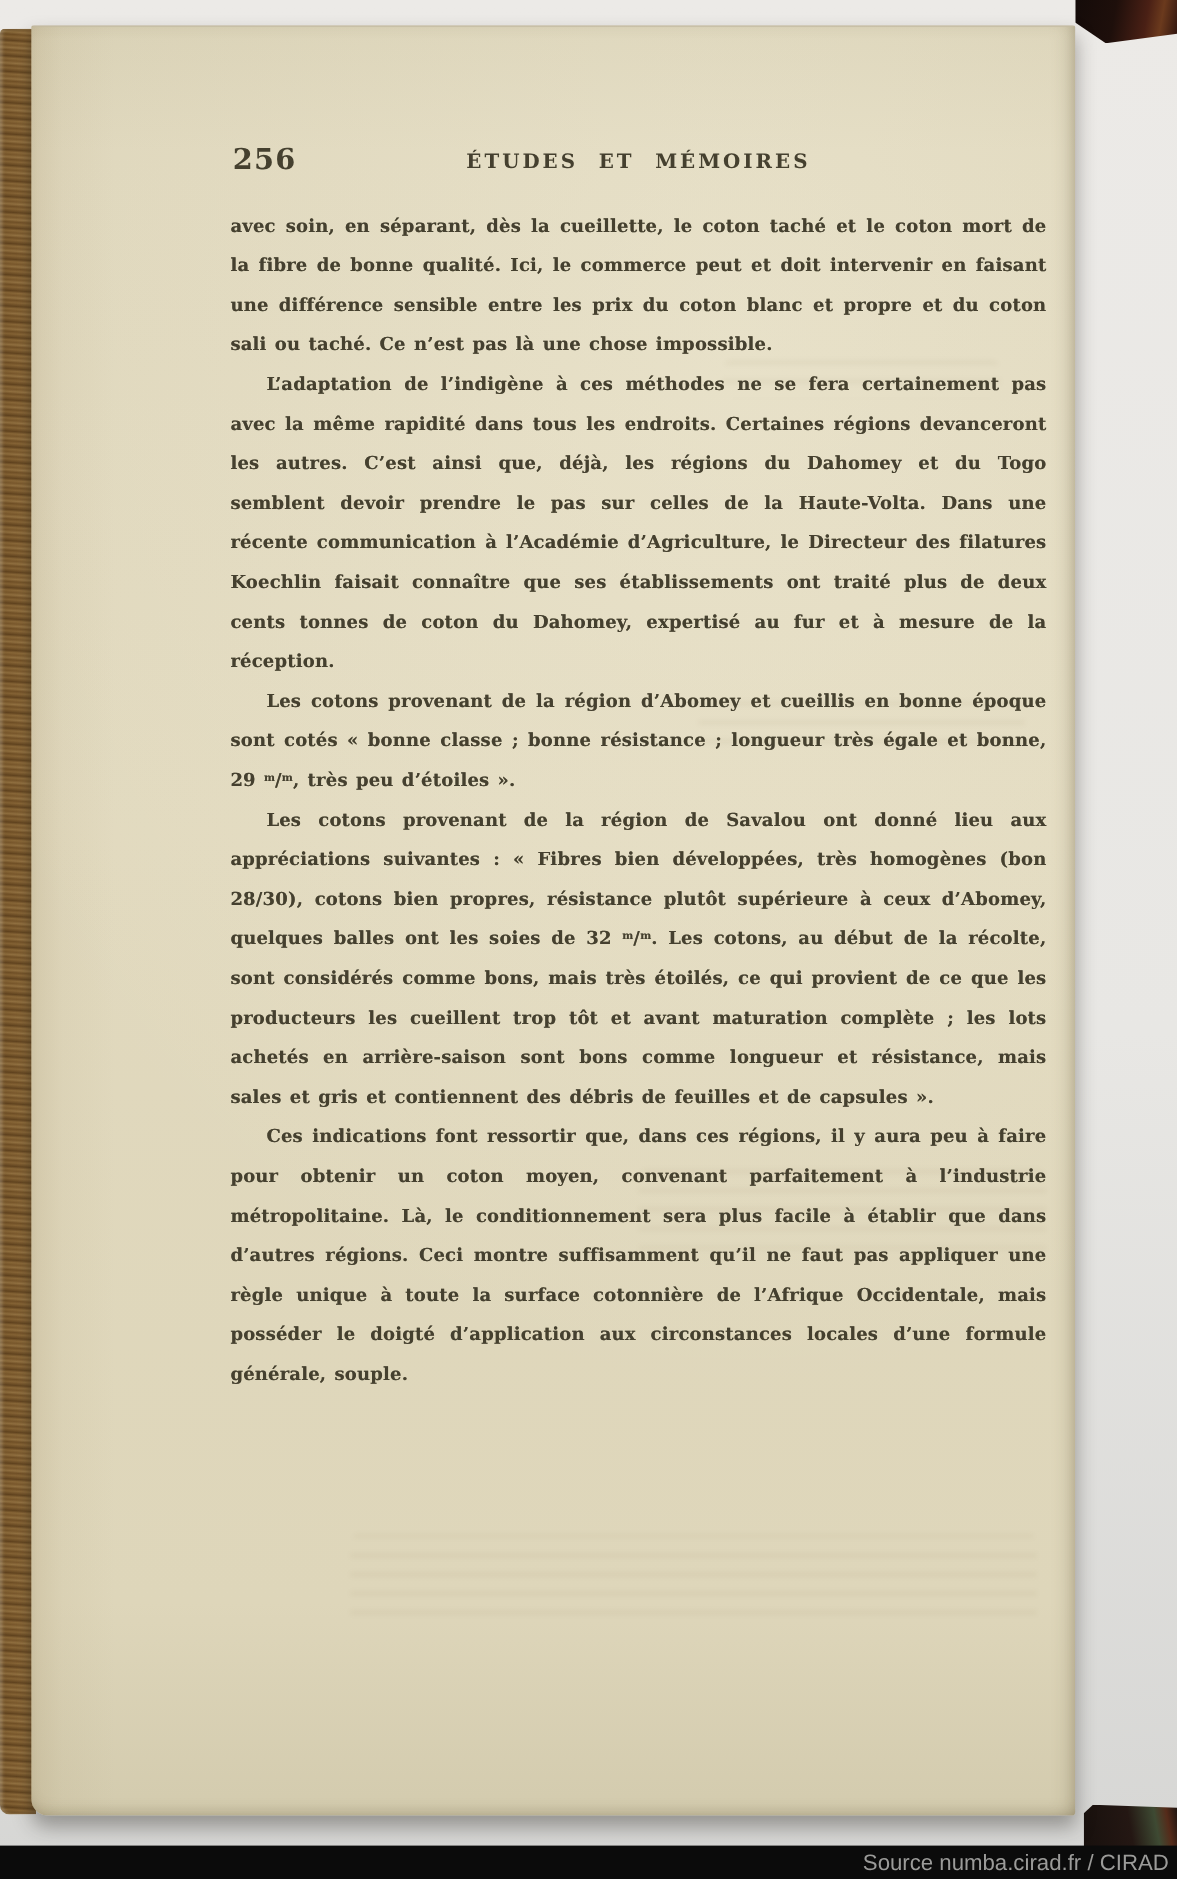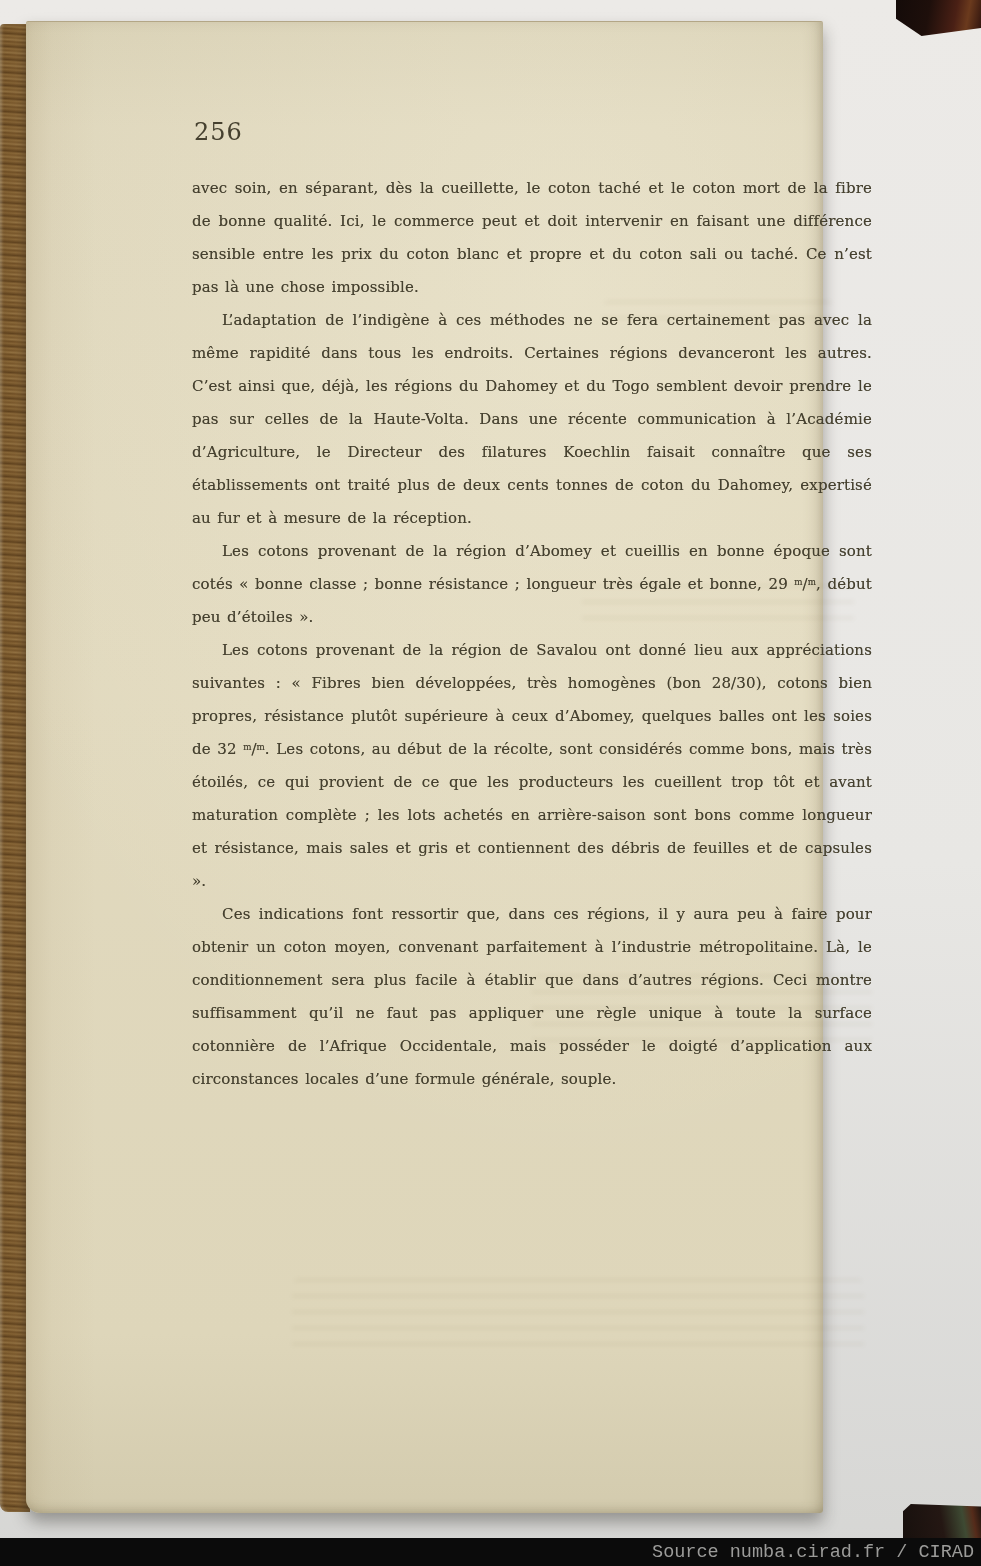--- a/index.html
+++ b/index.html
@@ -46,31 +46,32 @@
       linear-gradient(90deg, #a38a60, #c1a87e);
     background-blend-mode: multiply;
     box-shadow: inset -5px 0 7px rgba(70,52,24,.38), inset 2px 0 3px rgba(255,250,235,.25);
     border-radius: 4px 0 0 8px;
     transform: skewY(-0.25deg);
   }
 
   
   .page {
     position: absolute; z-index: 3;
-    left: 26px; top: 21px; width: 797px; height: 1492px;
+    left: 26px; top: 21px; width: 870px; height: 1492px;
     background:
       radial-gradient(130% 95% at 68% 18%, rgba(252,248,230,.30), rgba(0,0,0,0) 62%),
       linear-gradient(90deg, rgba(140,115,70,.16) 0px, rgba(140,115,70,.05) 26px, rgba(0,0,0,0) 70px),
       linear-gradient(180deg, #d8d0b4 0%, #ded6bb 7%, #e1d9be 45%, #ded6ba 88%, #d3cbae 100%);
     border-top: 1px solid #b3a686;
     border-radius: 2px 2px 3px 14px;
     box-shadow:
       inset -10px 0 18px -10px rgba(95,82,52,.45),
       inset 0 -8px 14px -9px rgba(95,82,52,.40),
       0 9px 16px rgba(40,38,32,.38);
+    font-weight: bold;
   }
 
   
   .ghost {
     position: absolute; z-index: 1;
     background: repeating-linear-gradient(180deg,
       rgba(122,105,66,.55) 0px, rgba(122,105,66,.55) 4px,
       rgba(0,0,0,0) 4px, rgba(0,0,0,0) 16px);
     opacity: .11; filter: blur(2.2px); border-radius: 8px;
   }
@@ -113,47 +114,48 @@
   }
 
   
   .source-bar {
     position: absolute; z-index: 5;
     left: 0; top: 1538px; width: 981px; height: 28px;
     background: var(--bar-bg);
     color: var(--bar-text);
     display: flex; align-items: center; justify-content: flex-end;
     padding-right: 7px;
-    font-family: Liberation Mono, monospace;
+    font-family: Liberation Sans, sans-serif;
     font-size: 18.5px;
   }
 </style>
 </head>
 <body>
 
 <div class="cover-fragment cover-top-right"></div>
 <div class="cover-fragment cover-bottom-right"></div>
 
 <div class="book-edges"></div>
 
 <div class="page">
   <div class="ghost ghost-1"></div>
   <div class="ghost ghost-2"></div>
   <div class="ghost ghost-3"></div>
   <div class="ghost ghost-4"></div>
 
   <div class="page-header">
     <span class="page-number">256</span>
+    <span class="running-title">ÉTUDES ET MÉMOIRES</span>
   </div>
 
   <div class="page-text">
 
   <p class="para"><span>avec soin, en séparant, dès la cueillette, le coton taché et le coton mort de la fibre de bonne qualité. Ici, le commerce peut et doit intervenir en faisant une différence sensible entre les prix du coton blanc et propre et du coton sali ou taché. Ce n’est pas là une chose impossible.</span></p>
       <p class="para indent"><span>L’adaptation de l’indigène à ces méthodes ne se fera certainement pas avec la même rapidité dans tous les endroits. Certaines régions devanceront les autres. C’est ainsi que, déjà, les régions du Dahomey et du Togo semblent devoir prendre le pas sur celles de la Haute-Volta. Dans une récente communication à l’Académie d’Agriculture, le Directeur des filatures Koechlin faisait connaître que ses établissements ont traité plus de deux cents tonnes de coton du Dahomey, expertisé au fur et à mesure de la réception.</span></p>
-      <p class="para indent"><span>Les cotons provenant de la région d’Abomey et cueillis en bonne époque sont cotés « bonne classe ; bonne résistance ; longueur très égale et bonne, 29 </span><sup>m</sup><span>/</span><sup>m</sup><span>, début peu d’étoiles ».</span></p>
+      <p class="para indent"><span>Les cotons provenant de la région d’Abomey et cueillis en bonne époque sont cotés « bonne classe ; bonne résistance ; longueur très égale et bonne, 29 </span><sup>m</sup><span>/</span><sup>m</sup><span>, très peu d’étoiles ».</span></p>
       <p class="para indent"><span>Les cotons provenant de la région de Savalou ont donné lieu aux appréciations suivantes : « Fibres bien développées, très homogènes (bon 28/30), cotons bien propres, résistance plutôt supérieure à ceux d’Abomey, quelques balles ont les soies de 32 </span><sup>m</sup><span>/</span><sup>m</sup><span>. Les cotons, au début de la récolte, sont considérés comme bons, mais très étoilés, ce qui provient de ce que les producteurs les cueillent trop tôt et avant maturation complète ; les lots achetés en arrière-saison sont bons comme longueur et résistance, mais sales et gris et contiennent des débris de feuilles et de capsules ».</span></p>
       <p class="para indent"><span>Ces indications font ressortir que, dans ces régions, il y aura peu à faire pour obtenir un coton moyen, convenant parfaitement à l’industrie métropolitaine. Là, le conditionnement sera plus facile à établir que dans d’autres régions. Ceci montre suffisamment qu’il ne faut pas appliquer une règle unique à toute la surface cotonnière de l’Afrique Occidentale, mais posséder le doigté d’application aux circonstances locales d’une formule générale, souple.</span></p>
     </div>
 </div>
 
 <div class="source-bar">
   <span>Source numba.cirad.fr / CIRAD</span>
 </div>
 
 </body></html>

